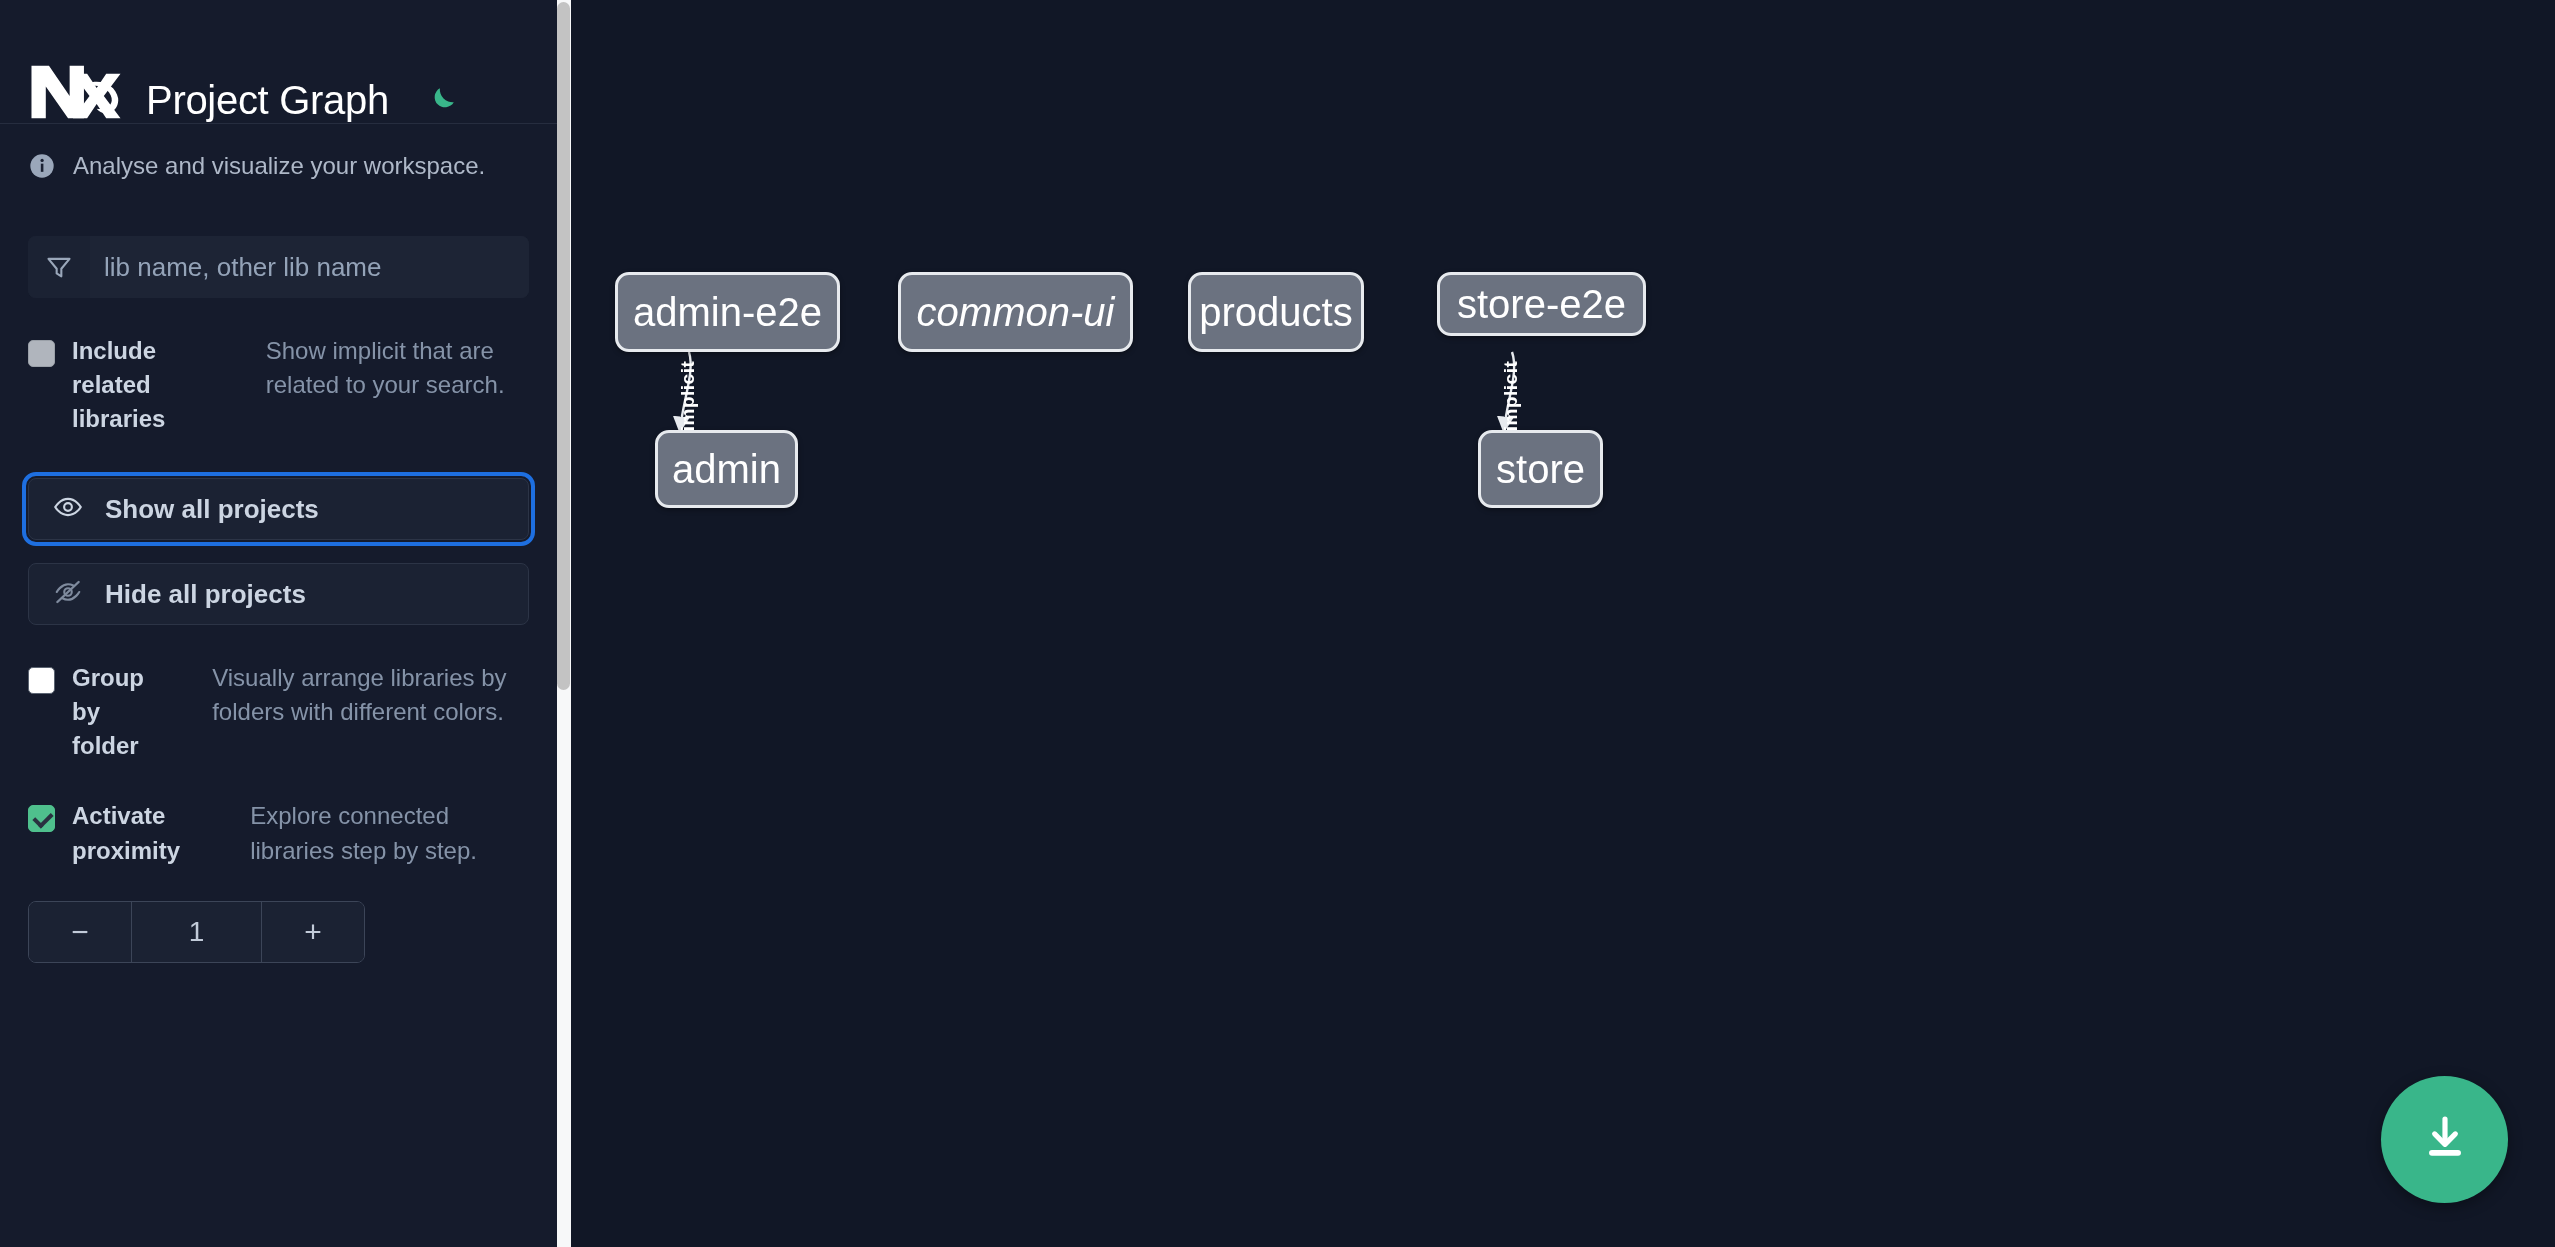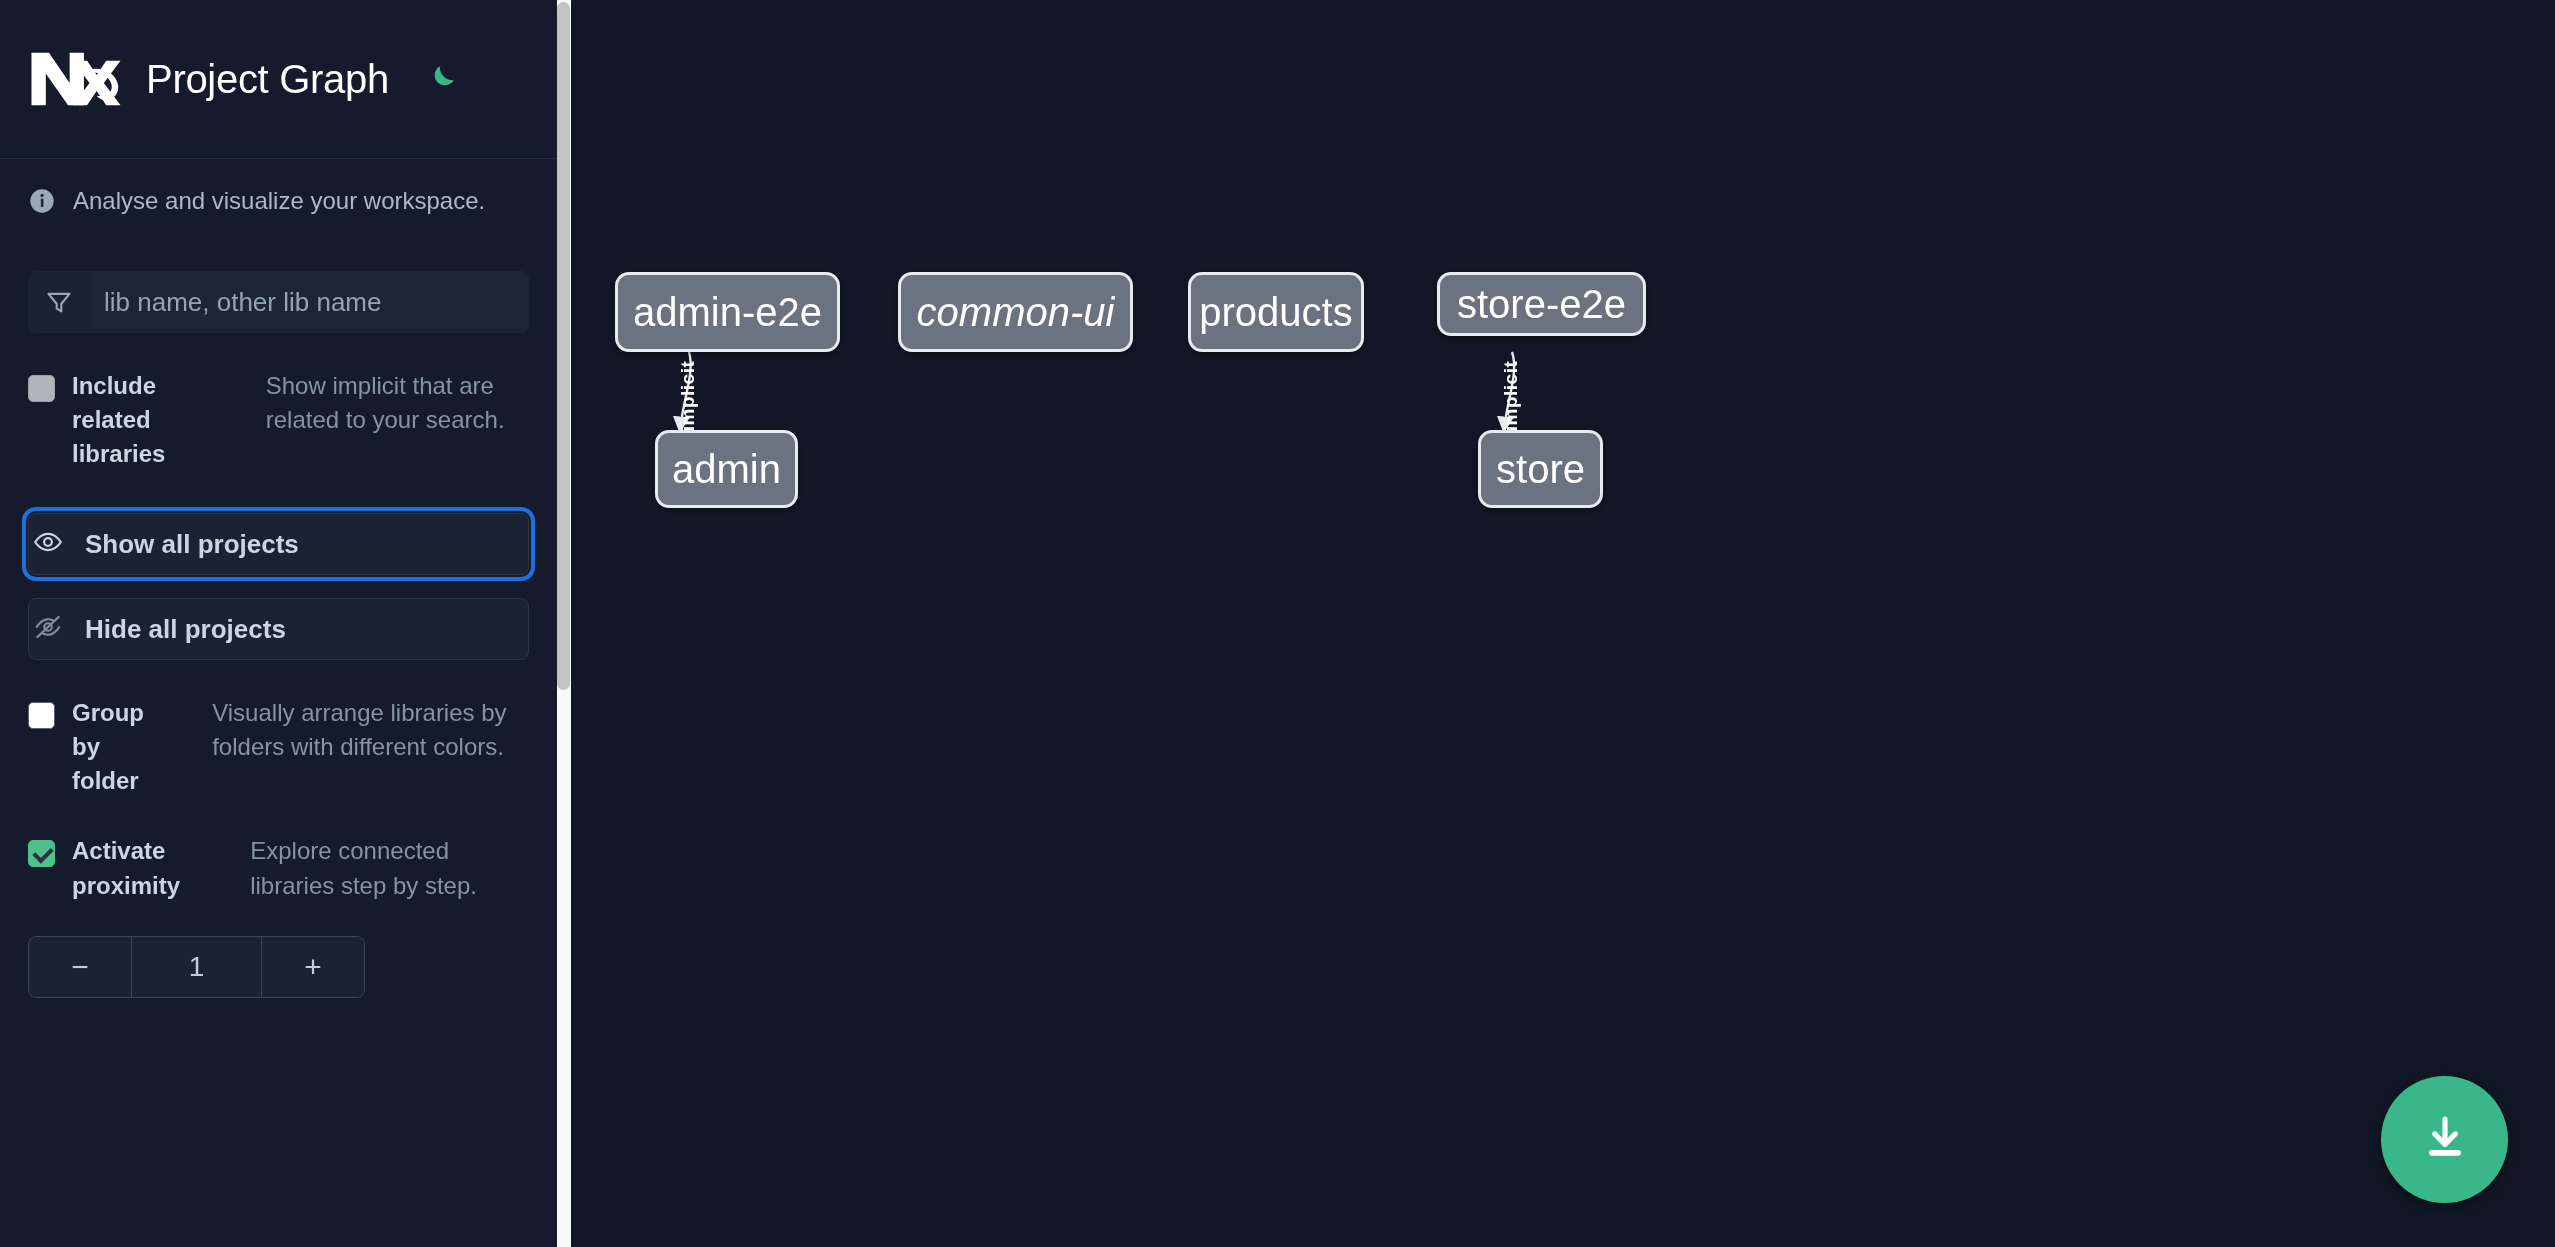--- a/index.html
+++ b/index.html
@@ -25,23 +25,23 @@
   #sidebar {
     position: relative;
     width: 557px;
     height: 1247px;
     background: #151b2c;
     flex: 0 0 557px;
     overflow: hidden;
   }
 
   .sidebar-header {
-    height: 159px;
-    display: flex;
-    align-items: center;
+    height: 124px;
+    display: flex;
+    align-items: flex-end;
     padding-left: 28px;
     gap: 0;
     border-bottom: 1px solid #262d3f;
   }
 
   .nx-logo {
     width: 96px;
     height: 62px;
     flex: 0 0 auto;
     margin-right: 22px;
@@ -169,21 +169,21 @@
   }
 
   
   .big-btn {
     margin: 0 28px;
     height: 62px;
     border-radius: 8px;
     display: flex;
     align-items: center;
     gap: 22px;
-    padding-left: 4px;
+    padding-left: 24px;
     background: #1b2233;
     border: 1px solid #2c3446;
     cursor: pointer;
   }
   .big-btn .lbl {
     font-size: 26px;
     font-weight: bold;
     color: #ccd5e2;
   }
   .btn-show {

